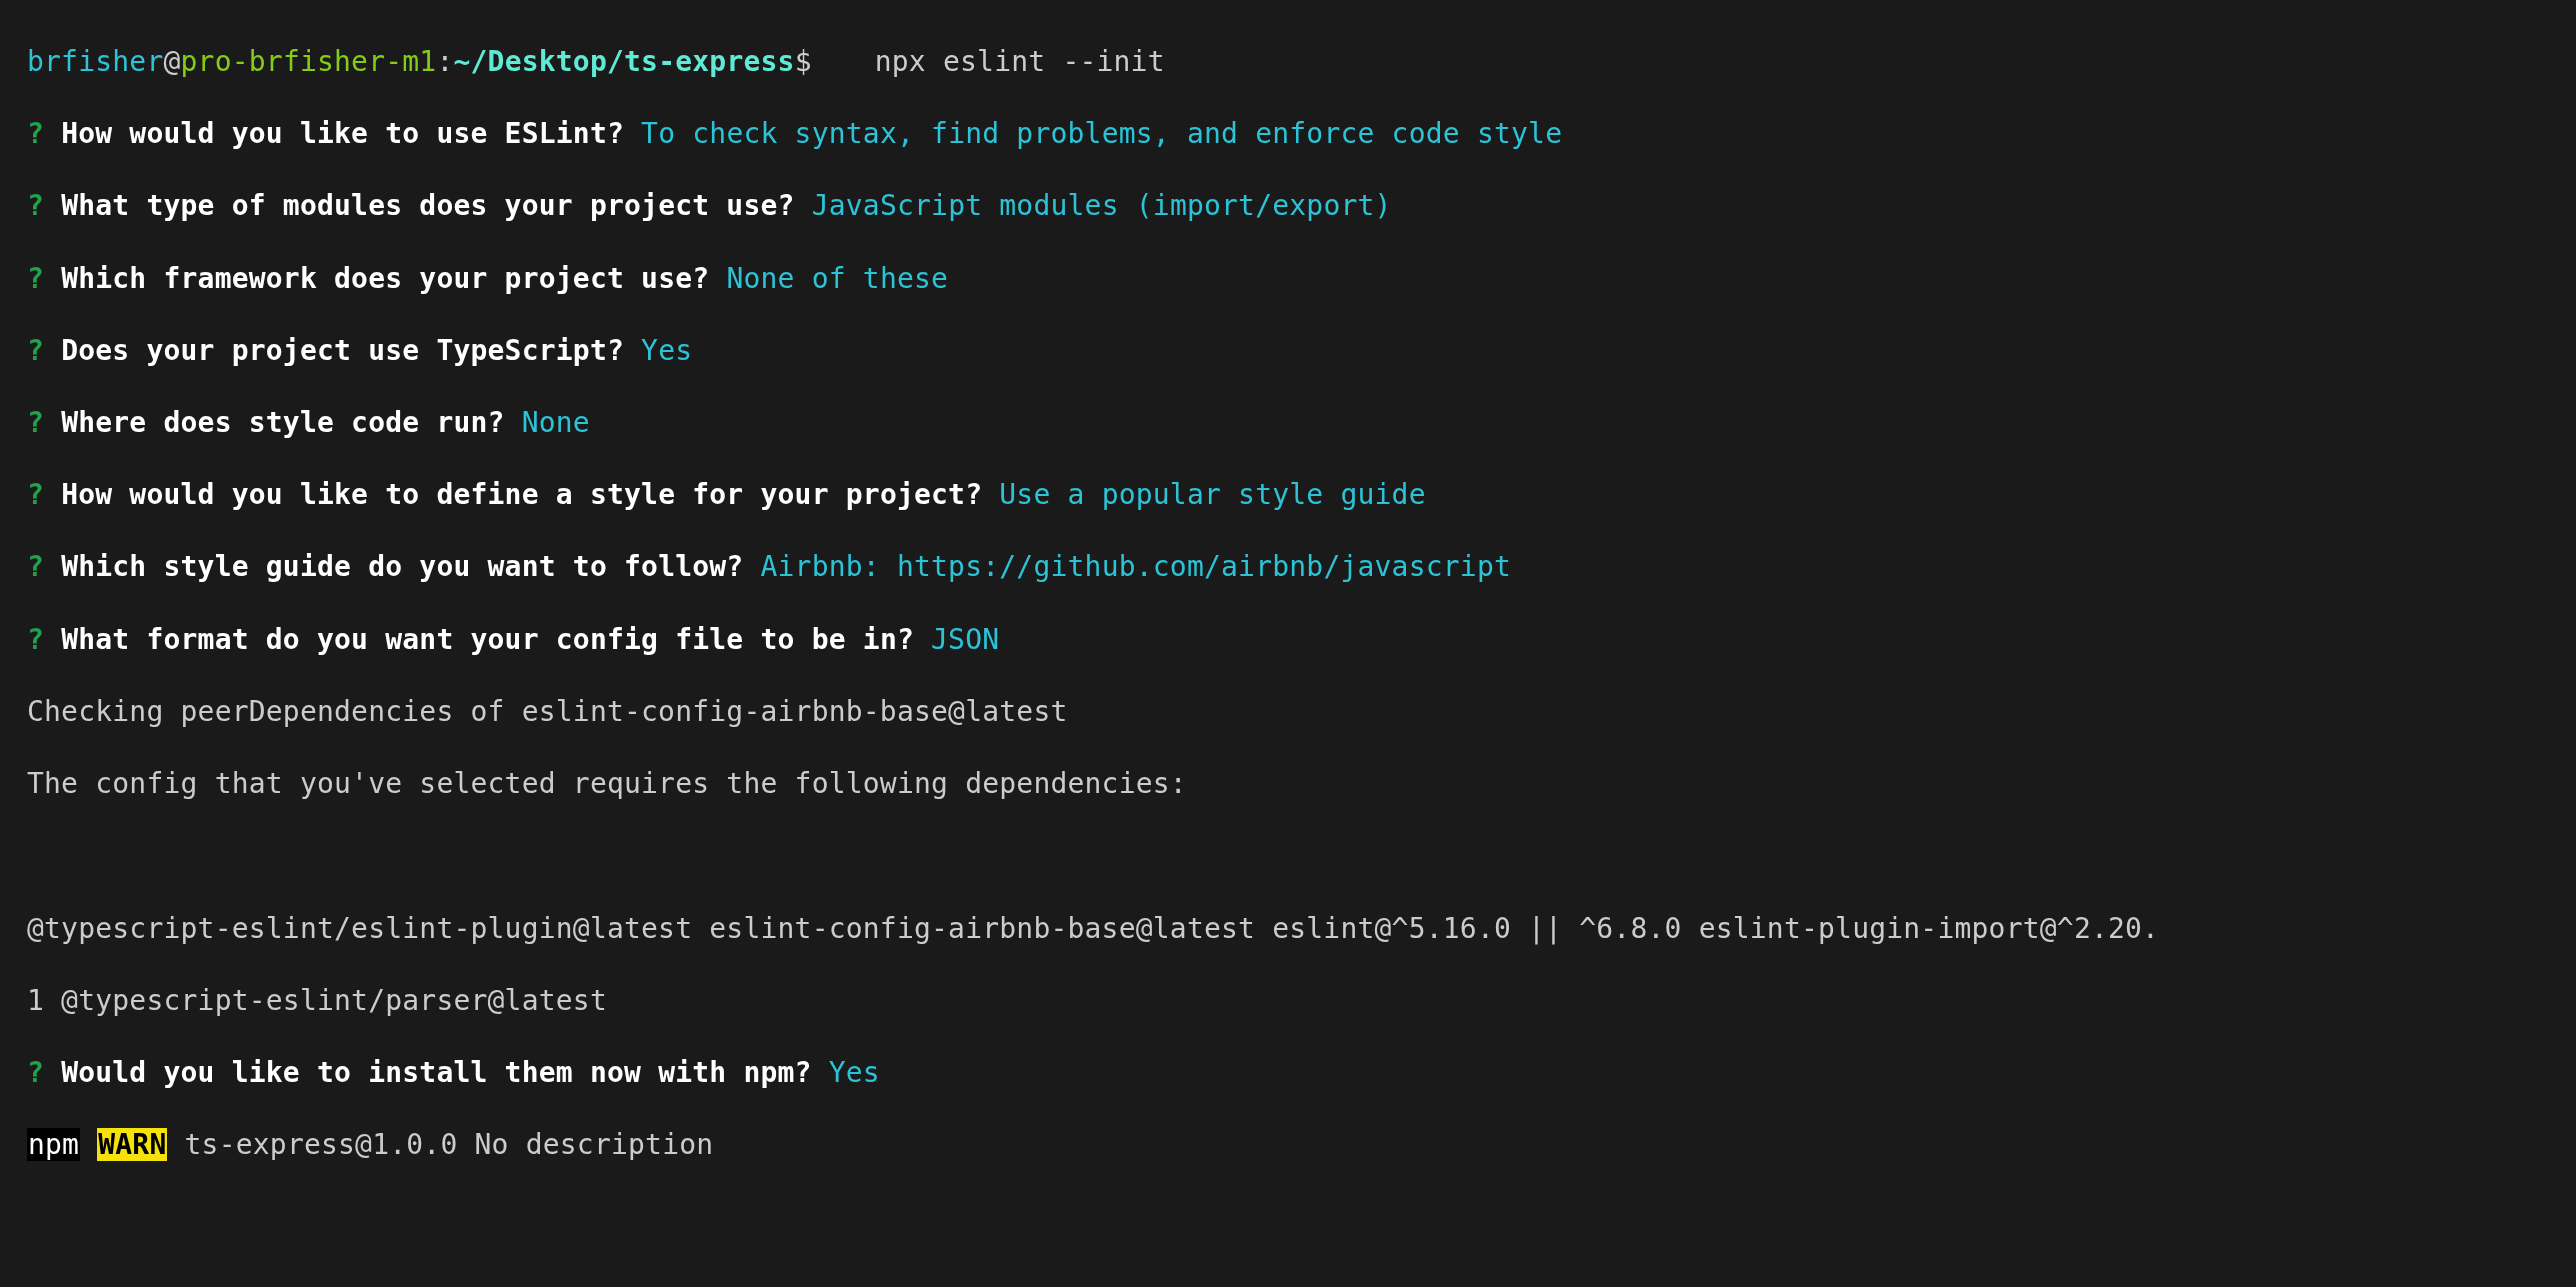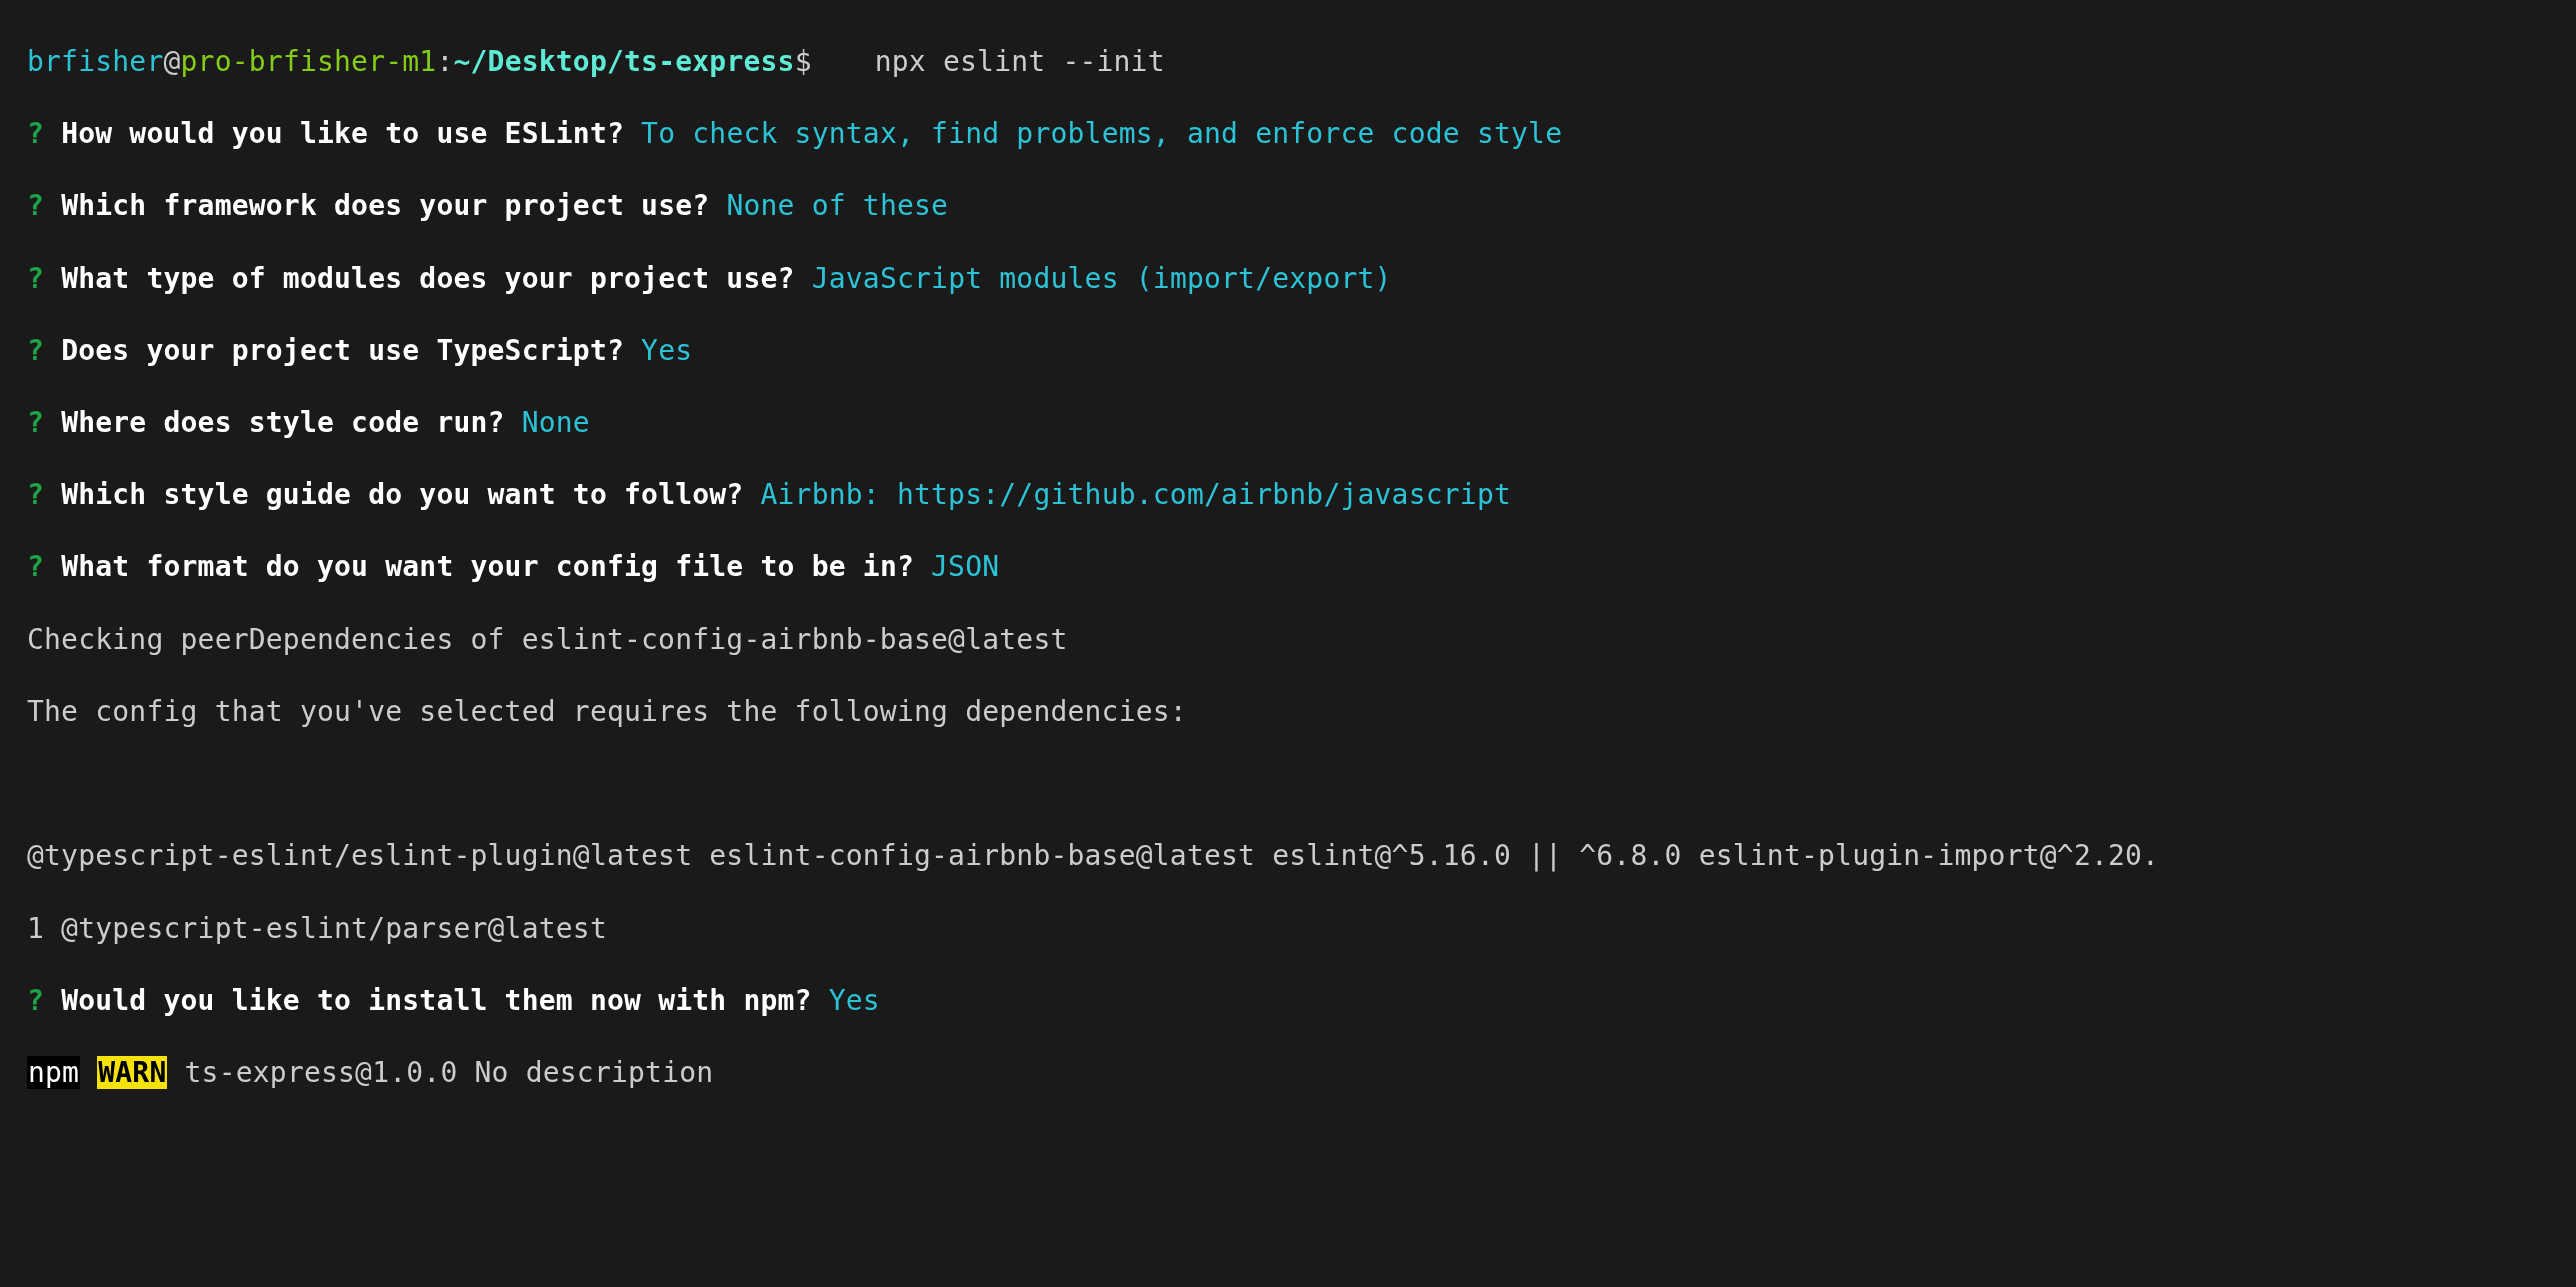--- a/index.html
+++ b/index.html
@@ -31,24 +31,25 @@
   .plain  { color: #cccccc; }
   .npm-black { background:#000; color:#fff; padding:0 1px; }
   .warn-tag  { background:#f5e20a; color:#000; padding:0 1px; font-weight:bold; }
 </style>
 </head>
 <body>
 
 <div class="terminal">
 <div><span class="user">brfisher</span><span class="at">@</span><span class="host">pro-brfisher-m1</span><span class="plain">:</span><span class="tilde">~/Desktop/ts-express</span><span class="dollar">$</span> <span class="cmd">npx eslint --init</span></div>
 <div><span class="qmark">?</span> <span class="question">How would you like to use ESLint?</span> <span class="answer">To check syntax, find problems, and enforce code style</span></div>
+<div><span class="qmark">?</span> <span class="question">What type of modules does your project use?</span> <span class="answer">JavaScript modules (import/export)</span></div>
 <div><span class="qmark">?</span> <span class="question">Which framework does your project use?</span> <span class="answer">None of these</span></div>
-<div><span class="qmark">?</span> <span class="question">What type of modules does your project use?</span> <span class="answer">JavaScript modules (import/export)</span></div>
 <div><span class="qmark">?</span> <span class="question">Does your project use TypeScript?</span> <span class="answer">Yes</span></div>
 <div><span class="qmark">?</span> <span class="question">Where does style code run?</span> <span class="answer">None</span></div>
+<div><span class="qmark">?</span> <span class="question">How would you like to define a style for your project?</span> <span class="answer">Use a popular style guide</span></div>
 <div><span class="qmark">?</span> <span class="question">Which style guide do you want to follow?</span> <span class="answer">Airbnb: https://github.com/airbnb/javascript</span></div>
 <div><span class="qmark">?</span> <span class="question">What format do you want your config file to be in?</span> <span class="answer">JSON</span></div>
 <div class="plain">Checking peerDependencies of eslint-config-airbnb-base@latest</div>
 <div class="plain">The config that you've selected requires the following dependencies:</div>
 <div>&nbsp;</div>
 <div class="plain">@typescript-eslint/eslint-plugin@latest eslint-config-airbnb-base@latest eslint@^5.16.0 || ^6.8.0 eslint-plugin-import@^2.20.</div>
 <div class="plain">1 @typescript-eslint/parser@latest</div>
 <div><span class="qmark">?</span> <span class="question">Would you like to install them now with npm?</span> <span class="answer">Yes</span></div>
 <div><span class="npm-black">npm</span> <span class="warn-tag">WARN</span><span class="plain"> ts-express@1.0.0 No description</span></div>
 

